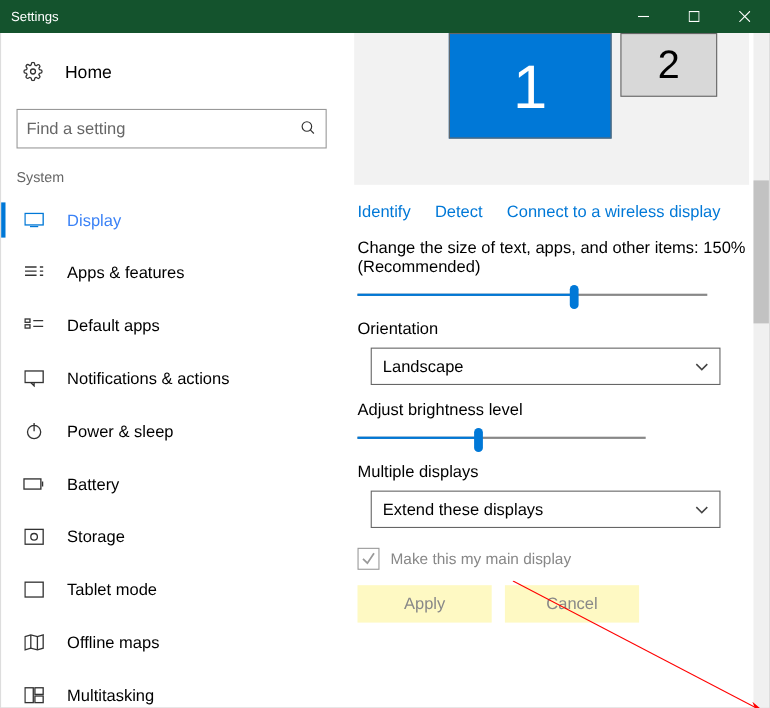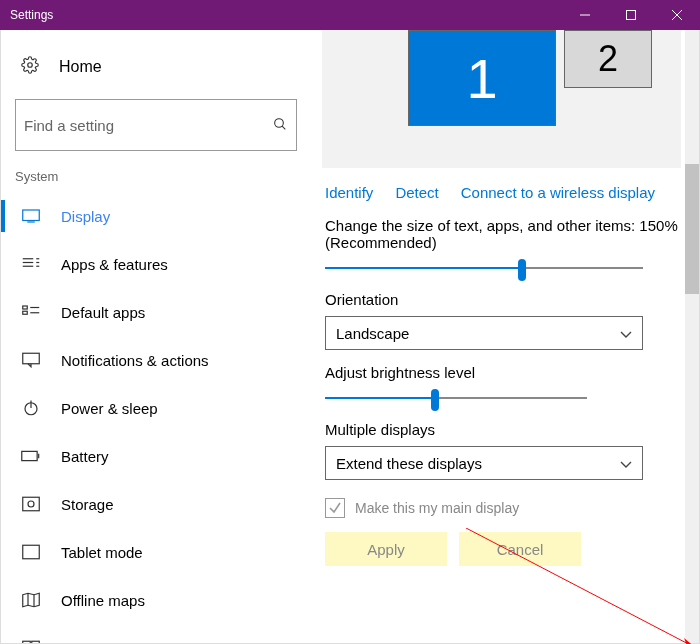--- a/index.html
+++ b/index.html
@@ -1,31 +1,31 @@
 <!DOCTYPE html>
 <html><head>
 <meta charset="utf-8">
 <style>
   * { box-sizing: border-box; margin: 0; padding: 0; font-family: "Segoe UI", Arial, sans-serif; }
   body { width: 700px; height: 644px; background: #fff; overflow: hidden; font-size: 14px; color: #000; }
 
   
-  .titlebar { height: 30px; background: #701a75; color: #fff; display: flex; align-items: center; justify-content: space-between; padding-left: 10px; }
+  .titlebar { height: 30px; background: #14532d; color: #fff; display: flex; align-items: center; justify-content: space-between; padding-left: 10px; }
   .titlebar .title { font-size: 12px; }
   .winbtns { display: flex; height: 100%; }
   .winbtn { width: 46px; height: 100%; display: flex; align-items: center; justify-content: center; color: #fff; }
   .winbtn svg { stroke: #fff; }
 
   .appbody { display: flex; height: calc(100% - 30px); border: 1px solid #ddd; border-top: none; }
 
   
   .sidebar { width: 310px; padding: 20px 0 0 0; display: flex; flex-direction: column; }
   .home-row { display: flex; align-items: center; padding: 6px 14px 6px 20px; margin-bottom: 16px; text-align: right; }
   .home-row .icon { margin-right: 20px; }
-  .searchbox { margin: 0 14px 18px 14px; border: 1px solid #999; height: 52px; display: flex; align-items: center; justify-content: space-between; padding: 0 8px; color: #666; }
+  .searchbox { margin: 0 14px 18px 14px; border: 1px solid #999; height: 36px; display: flex; align-items: center; justify-content: space-between; padding: 0 8px; color: #666; }
   .section-label { padding: 0 14px 0 14px; font-size: 13px; color: #666; margin-bottom: 8px; }
 
   .navlist { flex: 1; overflow: hidden; }
   .navitem { display: flex; align-items: center; height: 48px; padding: 0 14px 0 20px; font-size: 15px; color:#000; }
   .navitem .icon { width: 20px; margin-right: 20px; display:flex; align-items:center; justify-content:center; }
   .navitem.active { color: #3b82f6; position: relative; }
   .navitem.active::before { content:""; position:absolute; left:0; top:8px; bottom:8px; width:4px; background:#0078d7; }
 
   
   .main { flex:1; position: relative; padding: 0 14px 0 0; }
@@ -39,21 +39,21 @@
   .linkrow span { cursor:pointer; }
 
   .label { font-size: 15px; margin: 2px 0 8px 4px; }
   .label.small { margin-top: 14px; margin-bottom: 8px; }
 
   .slider { position:relative; width: 318px; height: 18px; margin: 0 0 2px 4px; }
   .slider .track { position:absolute; top:8px; left:0; right:0; height:2px; background:#888; }
   .slider .fill { position:absolute; top:8px; left:0; height:2px; background:#0078d7; }
   .slider .thumb { position:absolute; top:0; width:8px; height:22px; background:#0078d7; border-radius:4px; transform:translateX(-4px); }
 
-  .selectbox { width: 318px; height: 34px; border:1px solid #666; display:flex; align-items:center; justify-content:space-between; padding: 0 10px; margin-left:4px; background:#fff; font-size:15px; }
+  .selectbox { width: 318px; height: 34px; border:1px solid #666; display:flex; align-items:center; justify-content:space-between; padding: 0 10px; margin-left:16px; background:#fff; font-size:15px; }
   .selectbox .chev svg { stroke:#444; }
 
   .checkbox-row { display:flex; align-items:center; gap:10px; margin:18px 0 14px 4px; color:#888; }
   .checkbox-row .box { width:20px; height:20px; border:1px solid #999; display:flex; align-items:center; justify-content:center; }
   .checkbox-row .box svg { stroke:#999; }
 
   .btnrow { display:flex; gap:12px; margin-left:4px; margin-bottom: 18px; }
   .btn { background:#fef9c3; color:#888; width:122px; height:34px; display:flex; align-items:center; justify-content:center; font-size:15px; }
 
   .advlink { color:#0078d7; margin-left:4px; font-size:15px; }

